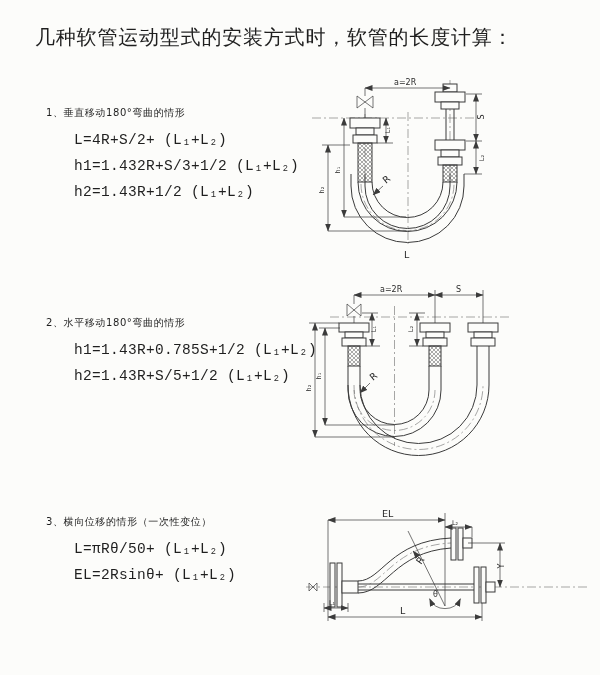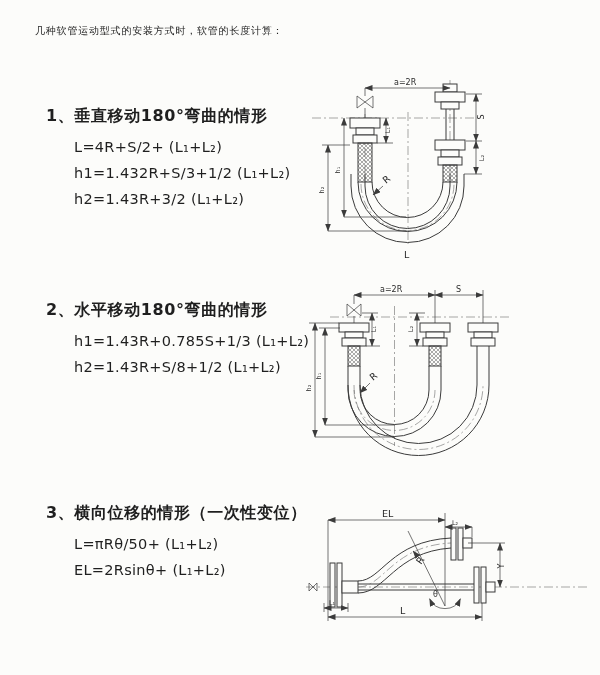--- a/index.html
+++ b/index.html
@@ -1,23 +1,23 @@
 <!DOCTYPE html>
 <html><head>
 <meta charset="utf-8">
 <style>
   html,body{margin:0;padding:0;}
   body{width:600px;height:675px;background:#f3f3f1;}
   .page{position:relative;width:600px;height:675px;background:#fcfcfa;overflow:hidden;
         font-family:"DejaVu Sans","Liberation Sans",sans-serif;color:#1f1f1f;}
-  .title{position:absolute;left:35px;top:24px;font-size:10px;letter-spacing:.8px;font-weight:500;}
+  .title{position:absolute;left:35px;top:24px;font-size:20px;letter-spacing:.8px;font-weight:500;}
   .section{position:absolute;left:46px;width:270px;}
-  .sec1{top:106px;} .sec2{top:300px;} .sec3{top:503px;}
-  .heading{font-size:16px;letter-spacing:.6px;margin-bottom:7px;font-weight:700;}
-  .formula{padding-left:28px;font-size:14.5px;line-height:26px;letter-spacing:.3px;white-space:nowrap;}
+  .sec1{top:106px;} .sec2{top:316px;} .sec3{top:515px;}
+  .heading{font-size:10px;letter-spacing:.6px;margin-bottom:7px;font-weight:400;}
+  .formula{padding-left:28px;font-size:14.5px;line-height:26px;letter-spacing:.3px;white-space:nowrap;font-family:Liberation Mono, monospace;}
   .diag{position:absolute;}
   .d1{left:298px;top:70px;} .d2{left:300px;top:280px;} .d3{left:300px;top:505px;}
   .dln{stroke:#3b3b3b;stroke-width:1;fill:none}
   .dim{stroke:#3b3b3b;stroke-width:.7;fill:none}
   .cl{stroke:#6b6b6b;stroke-width:.6;fill:none;stroke-dasharray:9 3 2 3}
   .part{stroke:#3b3b3b;stroke-width:1;fill:#fcfcfa}
   .hv1{fill:url(#hp1);stroke:#3b3b3b;stroke-width:1}
   .hv2{fill:url(#hp2);stroke:#3b3b3b;stroke-width:1}
   svg text{font-family:"DejaVu Sans","Liberation Sans",sans-serif;font-size:8px;fill:#2a2a2a}
   svg text.sm{font-size:6.5px}
@@ -27,27 +27,27 @@
 <body>
 
 <div class="page">
 
   <div class="title">几种软管运动型式的安装方式时，软管的长度计算：</div>
 
   <div class="section sec1">
     <div class="heading">1、垂直移动180°弯曲的情形</div>
     <div class="formula">L=4R+S/2+ (L₁+L₂)</div>
     <div class="formula">h1=1.432R+S/3+1/2 (L₁+L₂)</div>
-    <div class="formula">h2=1.43R+3/2 (L₁+L₂)</div>
+    <div class="formula">h2=1.43R+1/2 (L₁+L₂)</div>
   </div>
 
   <div class="section sec2">
     <div class="heading">2、水平移动180°弯曲的情形</div>
-    <div class="formula">h1=1.43R+0.785S+1/3 (L₁+L₂)</div>
-    <div class="formula">h2=1.43R+S/8+1/2 (L₁+L₂)</div>
+    <div class="formula">h1=1.43R+0.785S+1/2 (L₁+L₂)</div>
+    <div class="formula">h2=1.43R+S/5+1/2 (L₁+L₂)</div>
   </div>
 
   <div class="section sec3">
     <div class="heading">3、横向位移的情形（一次性变位）</div>
     <div class="formula">L=πRθ/50+ (L₁+L₂)</div>
     <div class="formula">EL=2Rsinθ+ (L₁+L₂)</div>
   </div>
 
   <svg class="diag d1" width="240" height="198" viewBox="0 0 240 198">
     <defs>

